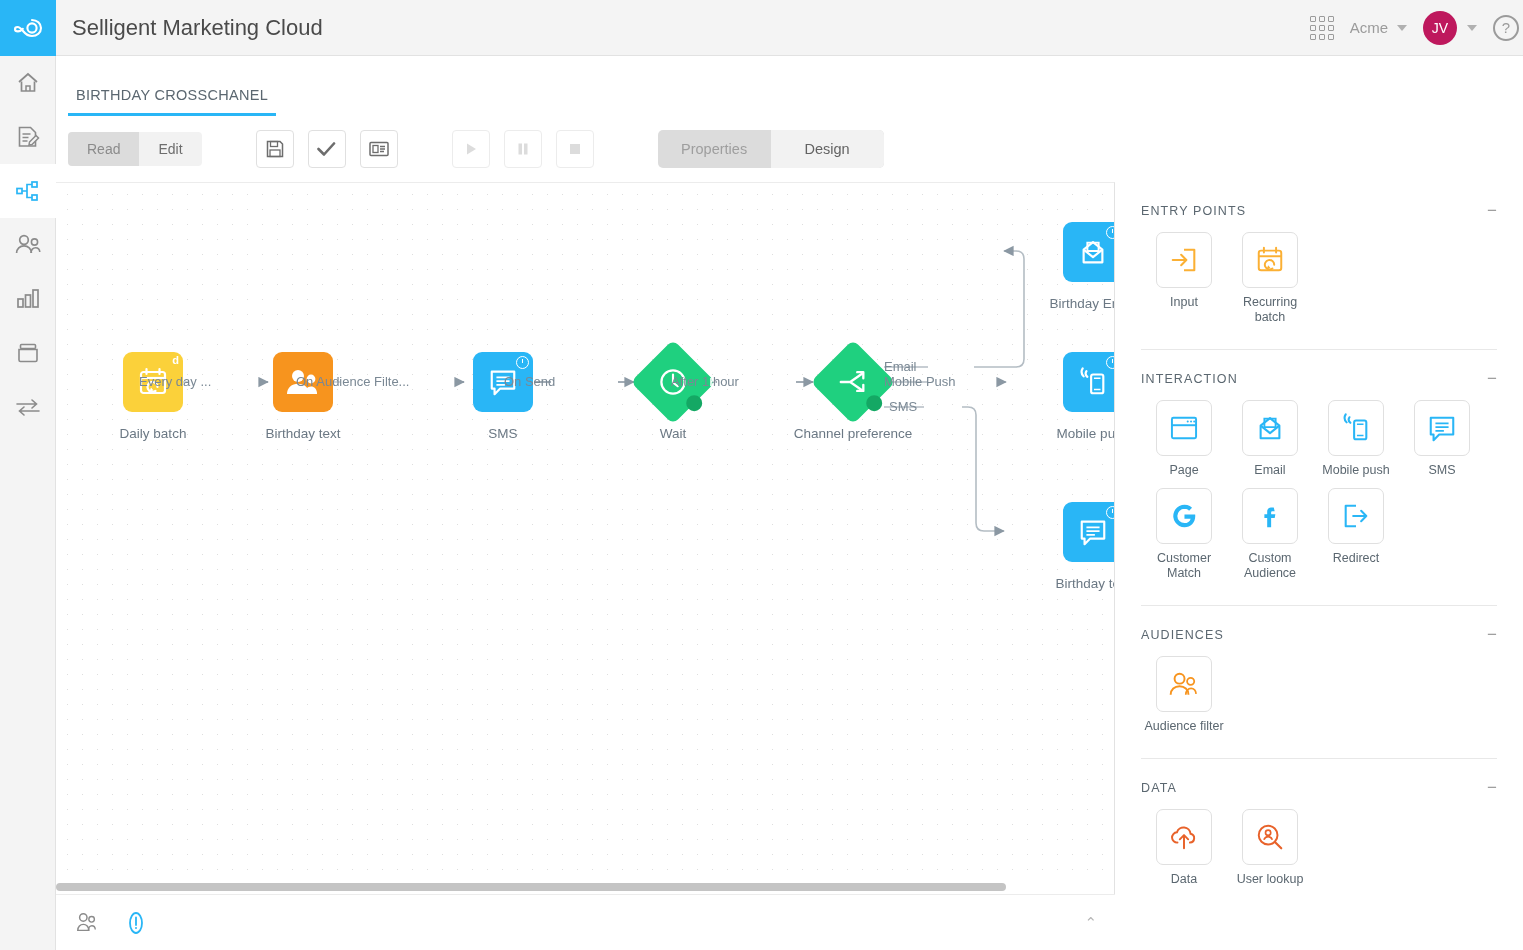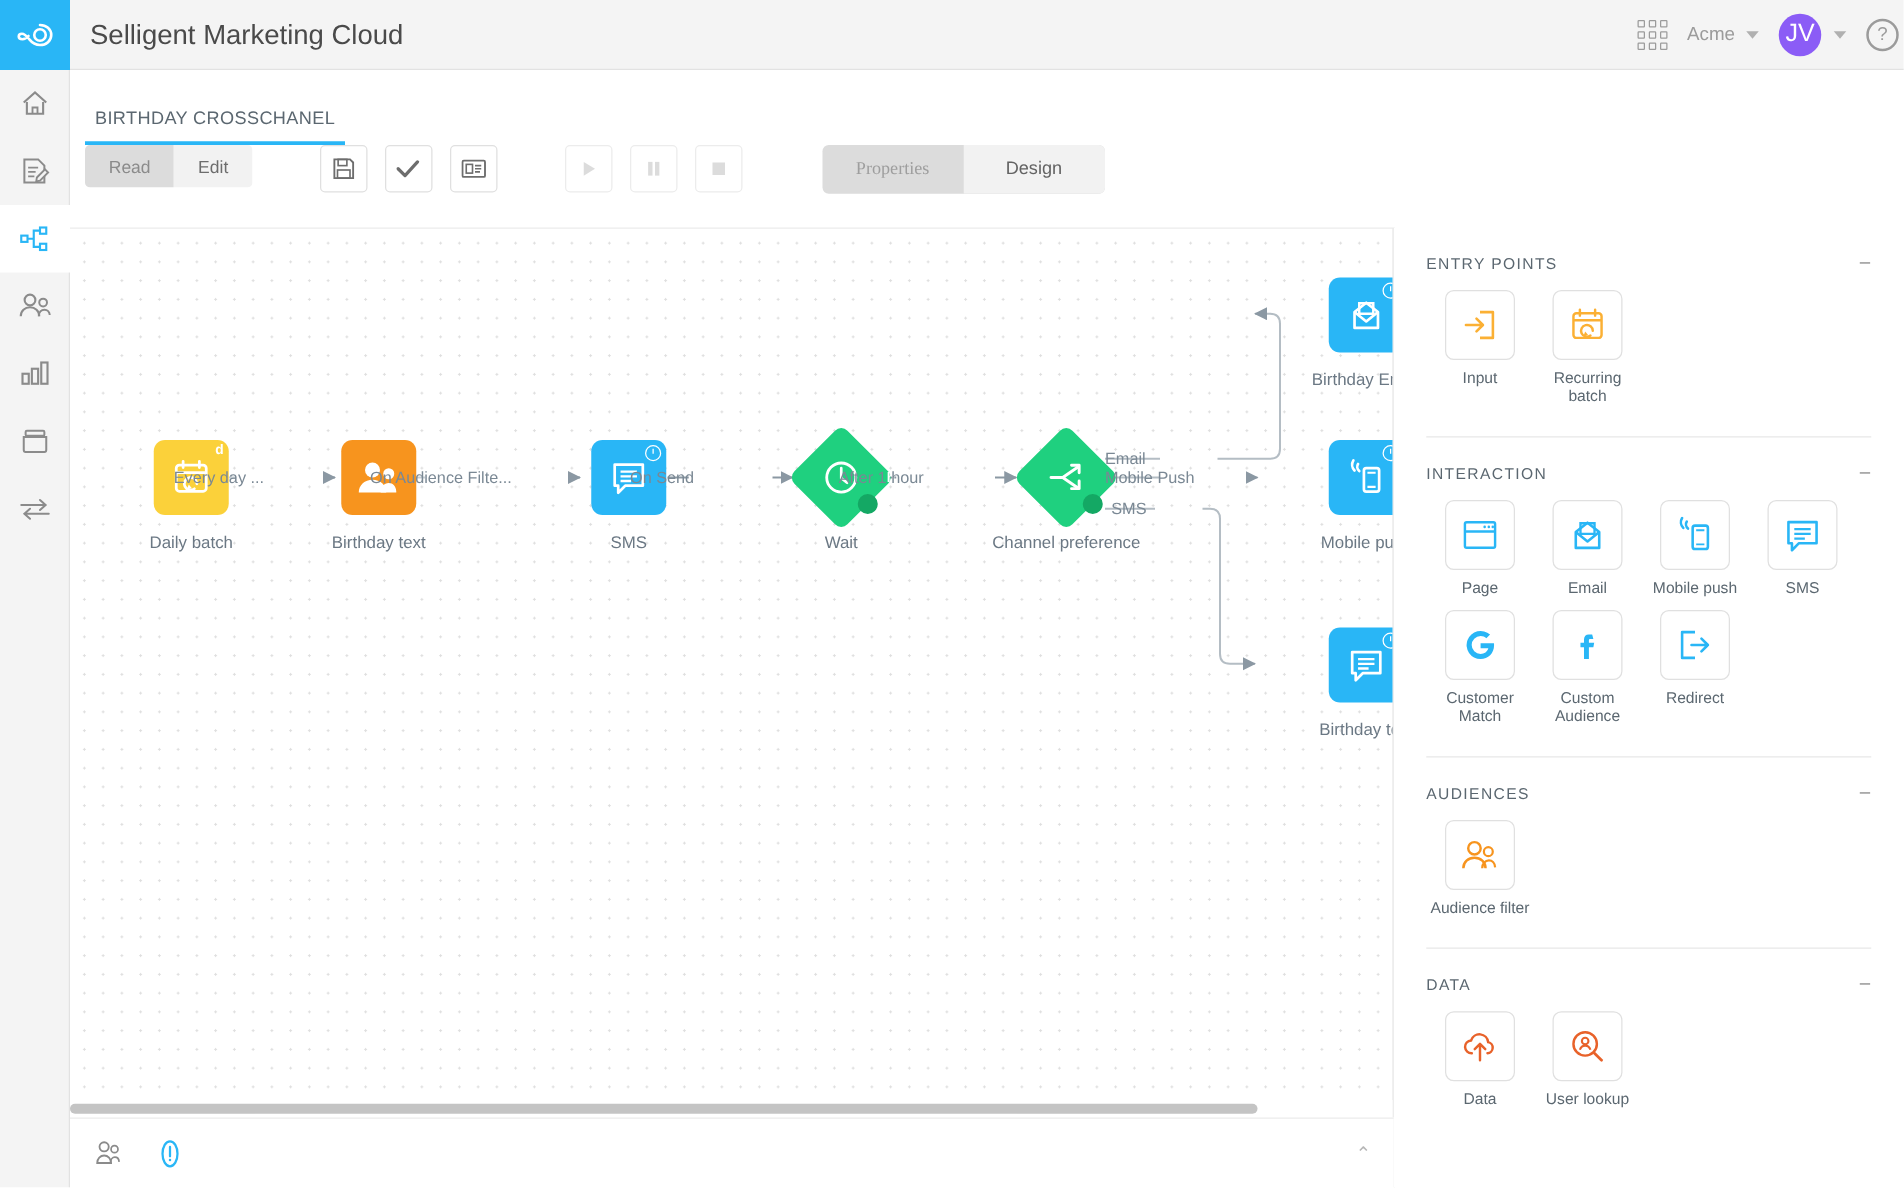--- a/index.html
+++ b/index.html
@@ -18,40 +18,40 @@
   .rail-item svg { display:block; }
 
   
   .topbar { position:absolute; left:56px; top:0; right:0; height:56px; background:#f4f4f4; border-bottom:1px solid #e2e2e2; display:flex; align-items:center; }
   .app-title { font-size:22px; color:#4a4a4a; margin-left:16px; font-weight:400; }
   .top-right { margin-left:auto; display:flex; align-items:center; gap:16px; padding-right:4px; }
   .grid-icon { display:grid; grid-template-columns:repeat(3,6px); grid-template-rows:repeat(3,6px); gap:3px; cursor:pointer; }
   .grid-icon i { display:block; width:6px; height:6px; border:1.5px solid #9b9b9b; border-radius:1px; }
   .acct { display:flex; align-items:center; gap:9px; color:#9b9b9b; font-size:15px; cursor:pointer; }
   .chev { width:0;height:0;border-left:5px solid transparent;border-right:5px solid transparent;border-top:6px solid #b0b0b0; }
-  .avatar { width:34px;height:34px;border-radius:50%;background:#8b5cf6;color:#fff;display:flex;align-items:center;justify-content:center;font-size:20px;cursor:pointer;}
+  .avatar { width:34px;height:34px;border-radius:50%;background:#be185d;color:#fff;display:flex;align-items:center;justify-content:center;font-size:14px;cursor:pointer;}
   .help { width:26px;height:26px;border:2px solid #9b9b9b;border-radius:50%;display:flex;align-items:center;justify-content:center;color:#9b9b9b;font-size:15px;cursor:pointer;}
 
   
   .tabstrip { position:absolute; left:56px; top:56px; right:0; height:60px; background:#fff; }
   .tab { position:absolute; left:12px; bottom:0; padding:0 8px 10px 8px; color:#5b6770; font-size:14.5px; letter-spacing:.3px; border-bottom:3px solid #29b6f6; cursor:pointer;}
 
   
-  .toolbar { position:absolute; left:56px; top:116px; right:0; height:66px; background:#fff; display:flex; align-items:flex-start; padding-left:12px; gap:14px; }
+  .toolbar { position:absolute; left:56px; top:116px; right:0; height:66px; background:#fff; display:flex; align-items:center; padding-left:12px; gap:14px; }
   .seg { display:flex; border-radius:4px; overflow:hidden; }
   .seg div { padding:9px 19px; font-size:14px; cursor:pointer; }
   .seg .on { background:#dcdcdc; color:#8b8b8b; }
   .seg .off { background:#f2f2f2; color:#6d6d6d; }
   .tbtn { width:38px;height:38px;border:1px solid #e0e0e0;border-radius:4px;background:#fff;display:flex;align-items:center;justify-content:center;cursor:pointer;}
   .tbtn.disabled { border-color:#ececec; cursor:default; }
   .gap { width:26px; }
   .segtabs { display:flex; border-radius:5px; overflow:hidden; background:#dcdcdc; margin-left:50px; }
   .segtabs div { width:113px; text-align:center; padding:11px 0; font-size:14.5px; cursor:pointer; }
   .segtabs .sel { background:#f2f2f2; color:#636363; }
-  .segtabs .unsel { color:#9e9e9e;font-family:Liberation Serif, serif; }
+  .segtabs .unsel { color:#9e9e9e; }
 
   
   .canvas-wrap { position:absolute; left:56px; top:182px; width:1059px; height:712px; background:#fff; border-top:1px solid #ececec; border-right:1px solid #e2e2e2; overflow:hidden; }
   .canvas { position:absolute; inset:0;
     background-image: radial-gradient(#dedede 0.9px, transparent 1px);
     background-size:15px 15px; background-position: 4px 4px; }
   .scrollbar-h { position:absolute; left:0; bottom:0; width:1059px; height:14px; background:#fff; }
   .scrollbar-h .thumb { position:absolute; left:0; top:3px; height:8px; width:950px; background:#c4c4c4; border-radius:4px; cursor:pointer; }
 
   

